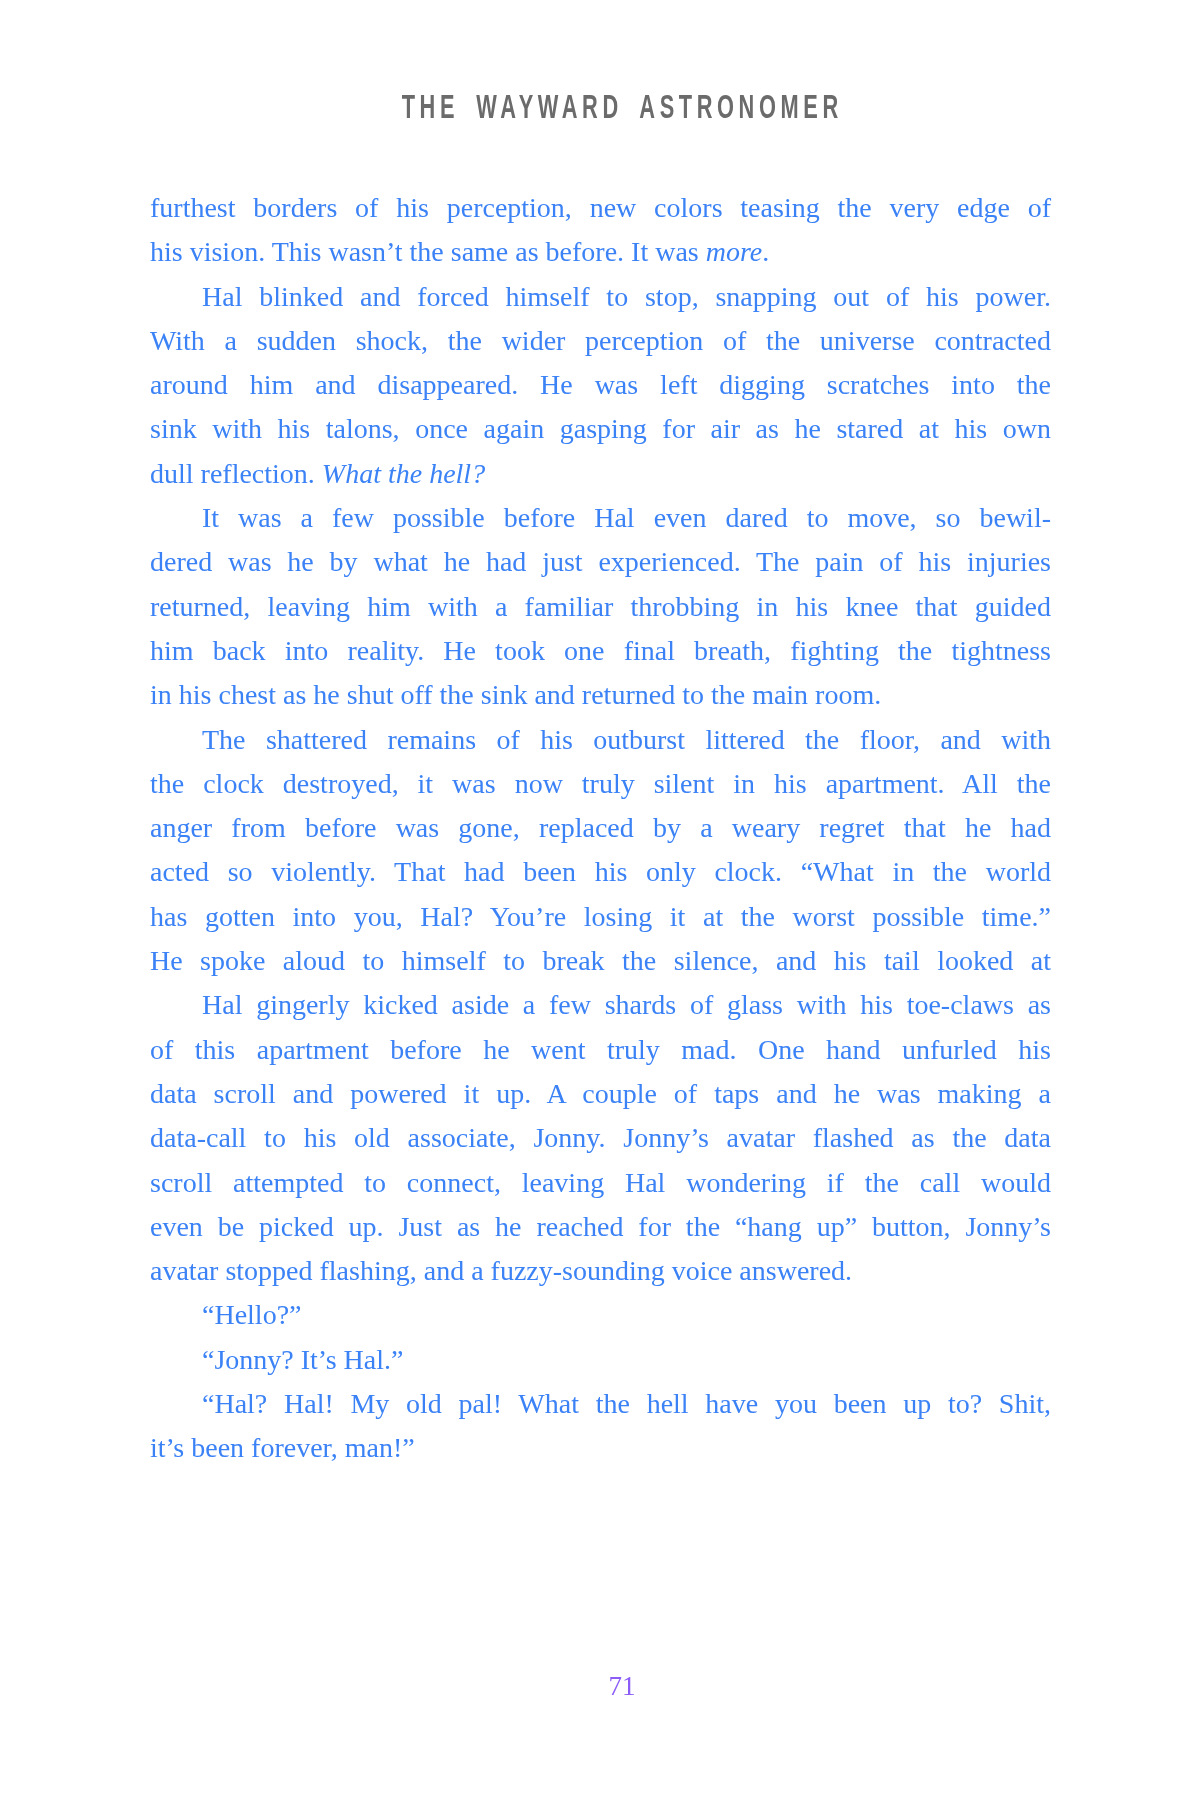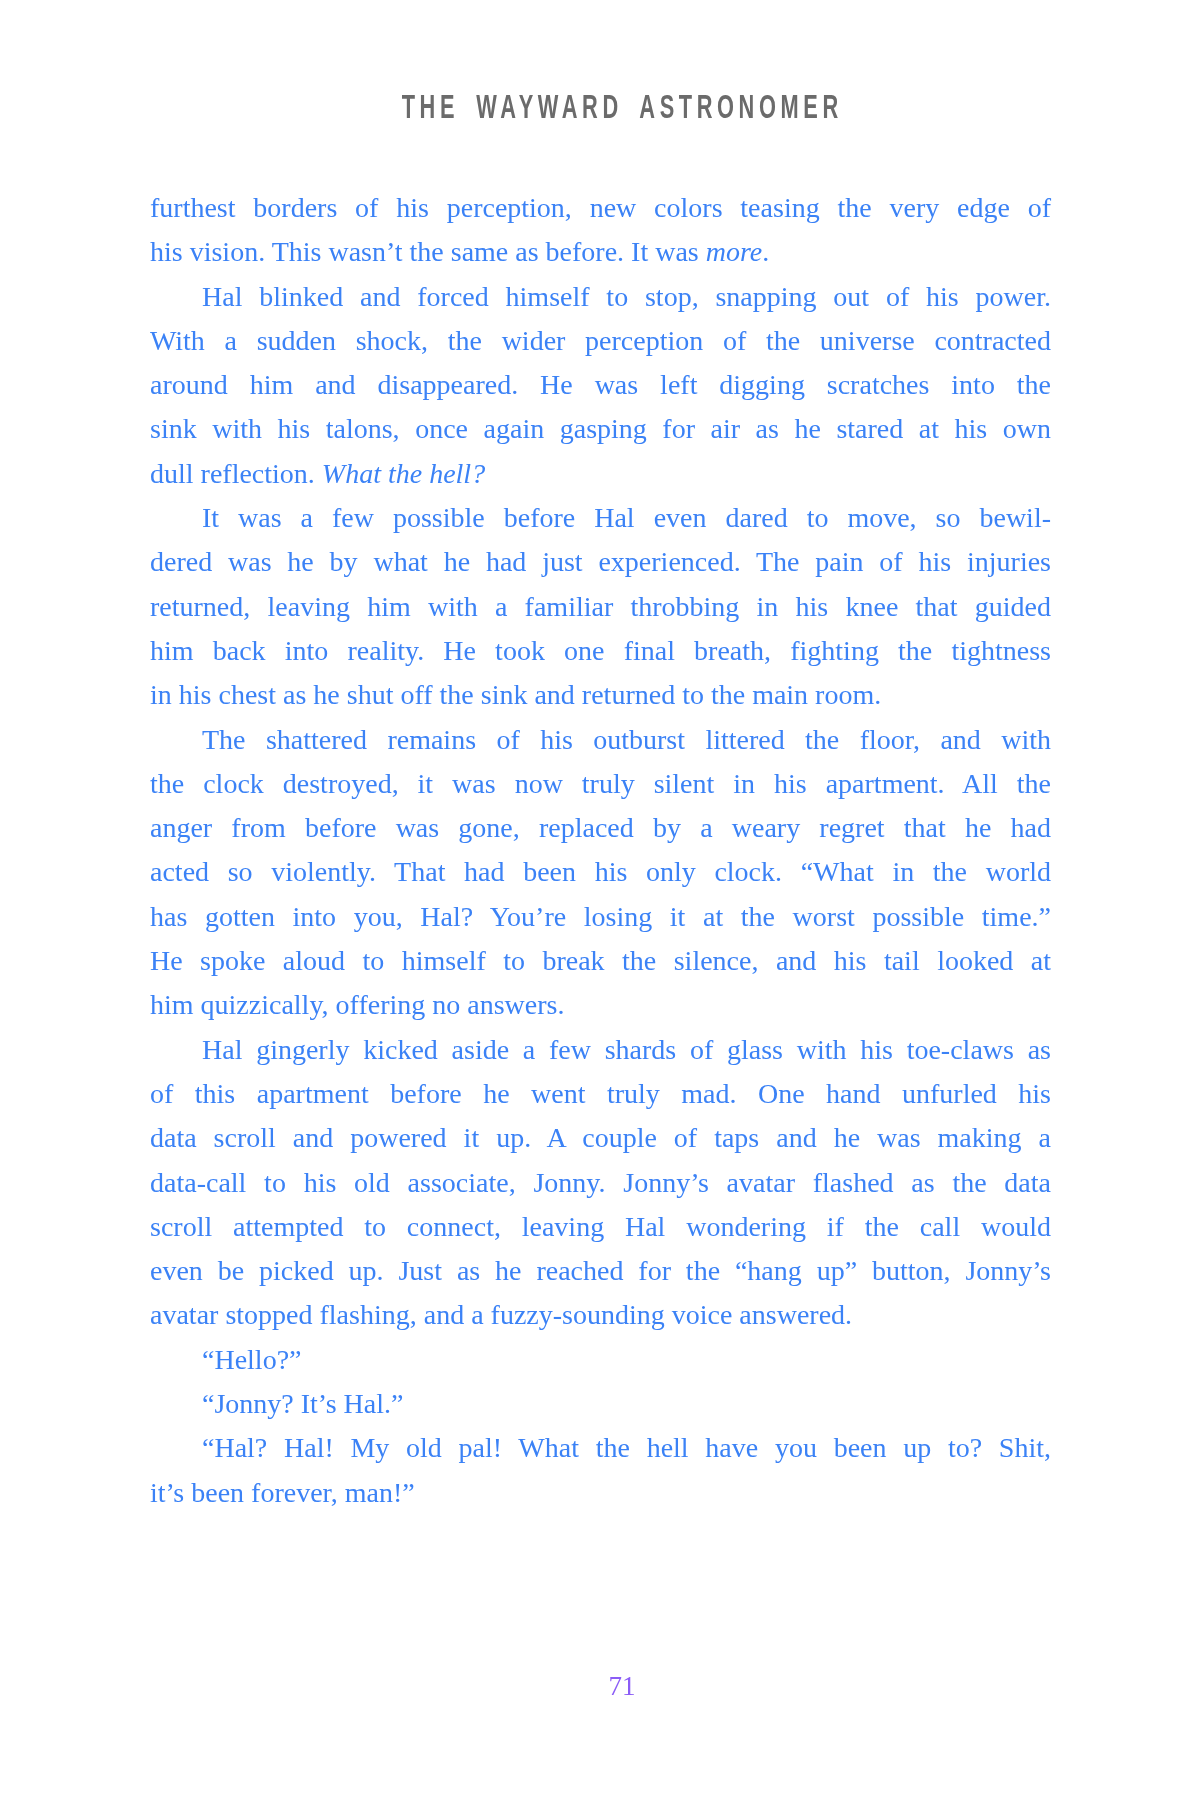--- a/index.html
+++ b/index.html
@@ -100,21 +100,20 @@
         <div class="line"><span>him back into reality. He took one final breath, fighting the tightness</span></div>
         <div class="line last"><span>in his chest as he shut off the sink and returned to the main room.</span></div>
       </div>
       <div class="paragraph">
         <div class="line indent"><span>The shattered remains of his outburst littered the floor, and with</span></div>
         <div class="line"><span>the clock destroyed, it was now truly silent in his apartment. All the</span></div>
         <div class="line"><span>anger from before was gone, replaced by a weary regret that he had</span></div>
         <div class="line"><span>acted so violently. That had been his only clock. “What in the world</span></div>
         <div class="line"><span>has gotten into you, Hal? You’re losing it at the worst possible time.”</span></div>
         <div class="line"><span>He spoke aloud to himself to break the silence, and his tail looked at</span></div>
-        <div class="line last"><span>him quizzically, offering no answers.</span></div>
       </div>
       <div class="paragraph">
         <div class="line indent"><span>Hal gingerly kicked aside a few shards of glass with his toe-claws as</span></div>
         <div class="line"><span>of this apartment before he went truly mad. One hand unfurled his</span></div>
         <div class="line"><span>data scroll and powered it up. A couple of taps and he was making a</span></div>
         <div class="line"><span>data-call to his old associate, Jonny. Jonny’s avatar flashed as the data</span></div>
         <div class="line"><span>scroll attempted to connect, leaving Hal wondering if the call would</span></div>
         <div class="line"><span>even be picked up. Just as he reached for the “hang up” button, Jonny’s</span></div>
         <div class="line last"><span>avatar stopped flashing, and a fuzzy-sounding voice answered.</span></div>
       </div>

